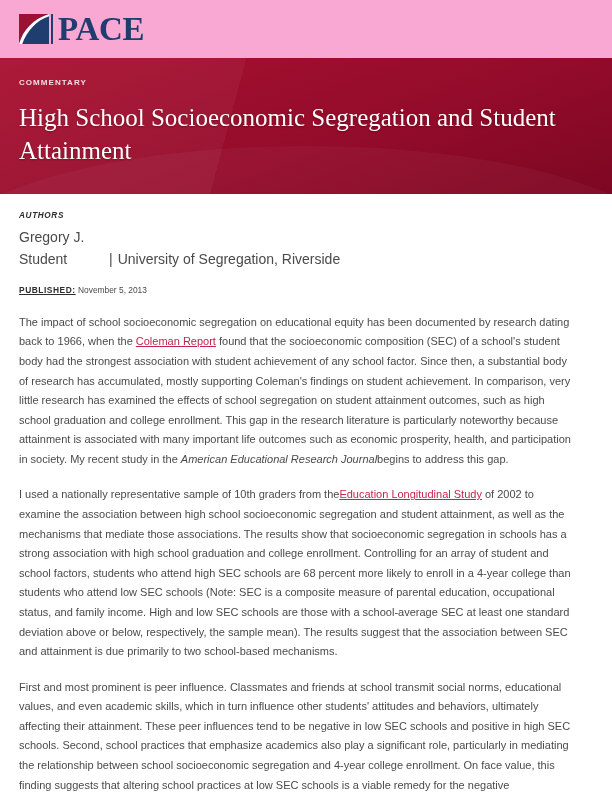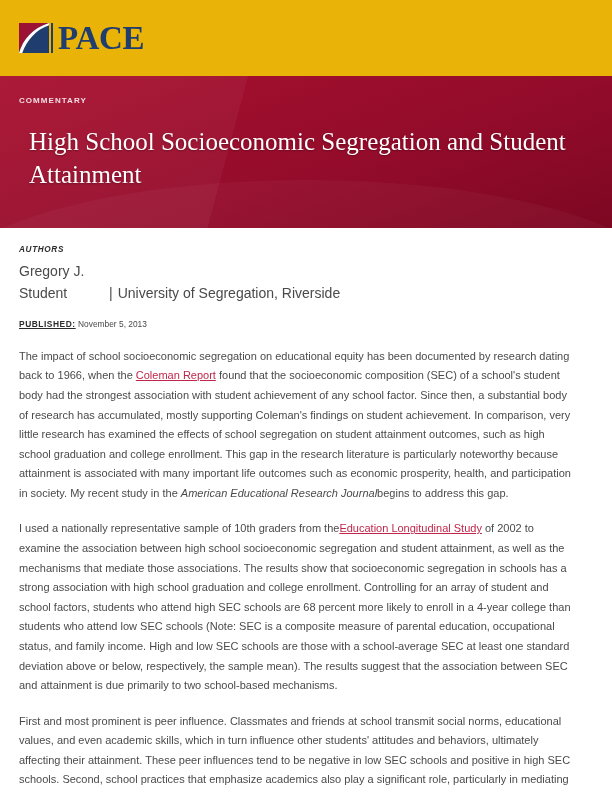--- a/index.html
+++ b/index.html
@@ -10,25 +10,25 @@
     width: 612px;
     height: 792px;
     background: #ffffff;
     font-family: "Liberation Sans", sans-serif;
     overflow: hidden;
     position: relative;
   }
 
   
   .logo-bar {
-    height: 76px;
+    height: 58px;
     padding-left: 19px;
     display: flex;
     align-items: center;
-    background: #eab308;
+    background: #f9a8d4;
   }
   .logo {
     display: flex;
     align-items: center;
     gap: 5px;
   }
   .logo-mark {
     width: 34px;
     height: 30px;
     position: relative;
@@ -66,29 +66,29 @@
     background: rgba(255,255,255,0.035);
     border-radius: 50% 50% 0 0 / 100% 100% 0 0;
     pointer-events: none;
   }
   .banner-inner { position: relative; z-index: 2; }
   .eyebrow {
     color: #f3dde3;
     font-size: 8px;
     letter-spacing: 1.05px;
     font-weight: bold;
-    margin-bottom: 20px;
+    margin-bottom: 14px;
   }
   .banner-title {
     font-family: "Liberation Serif", serif;
     color: #ffffff;
     font-size: 25px;
     line-height: 1.33;
     font-weight: normal;
-    margin: 10px;
+    margin: 0;
     max-width: 540px;
     text-shadow: 0 1px 2px rgba(0,0,0,0.32);
   }
 
   
   .content {
     padding: 17px 19px 0 19px;
   }
   .meta-label {
     font-size: 8.2px;

